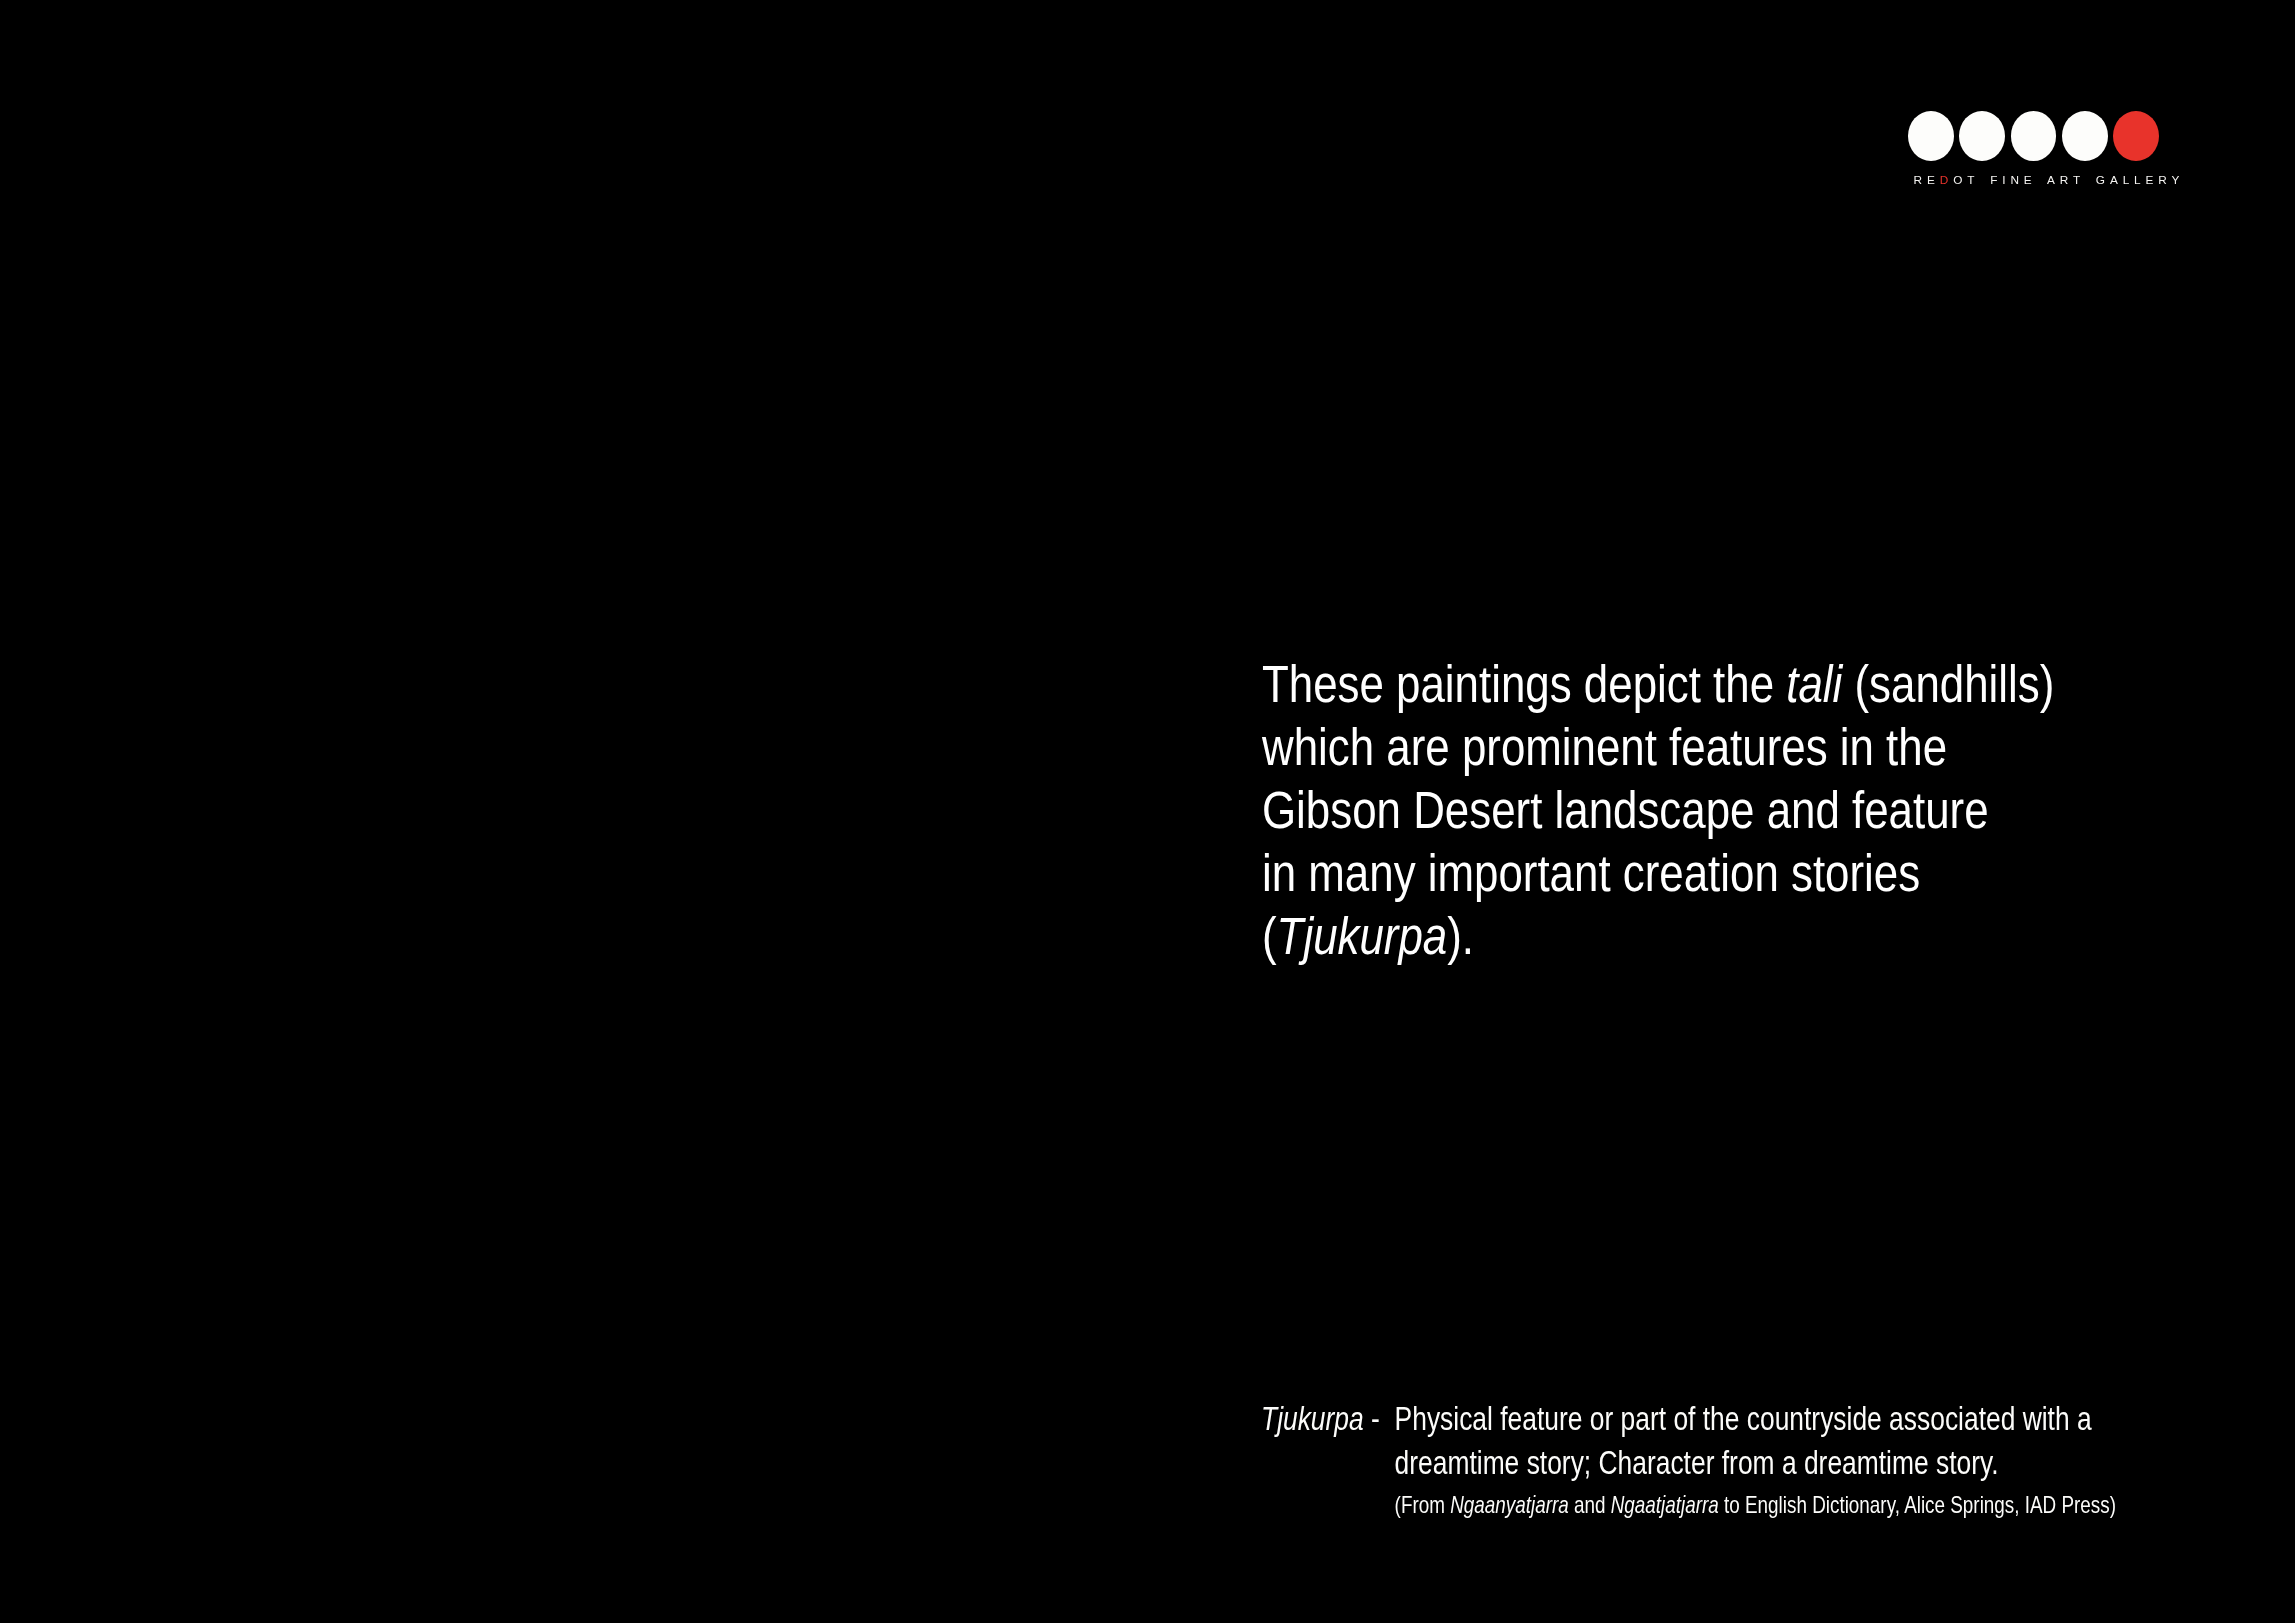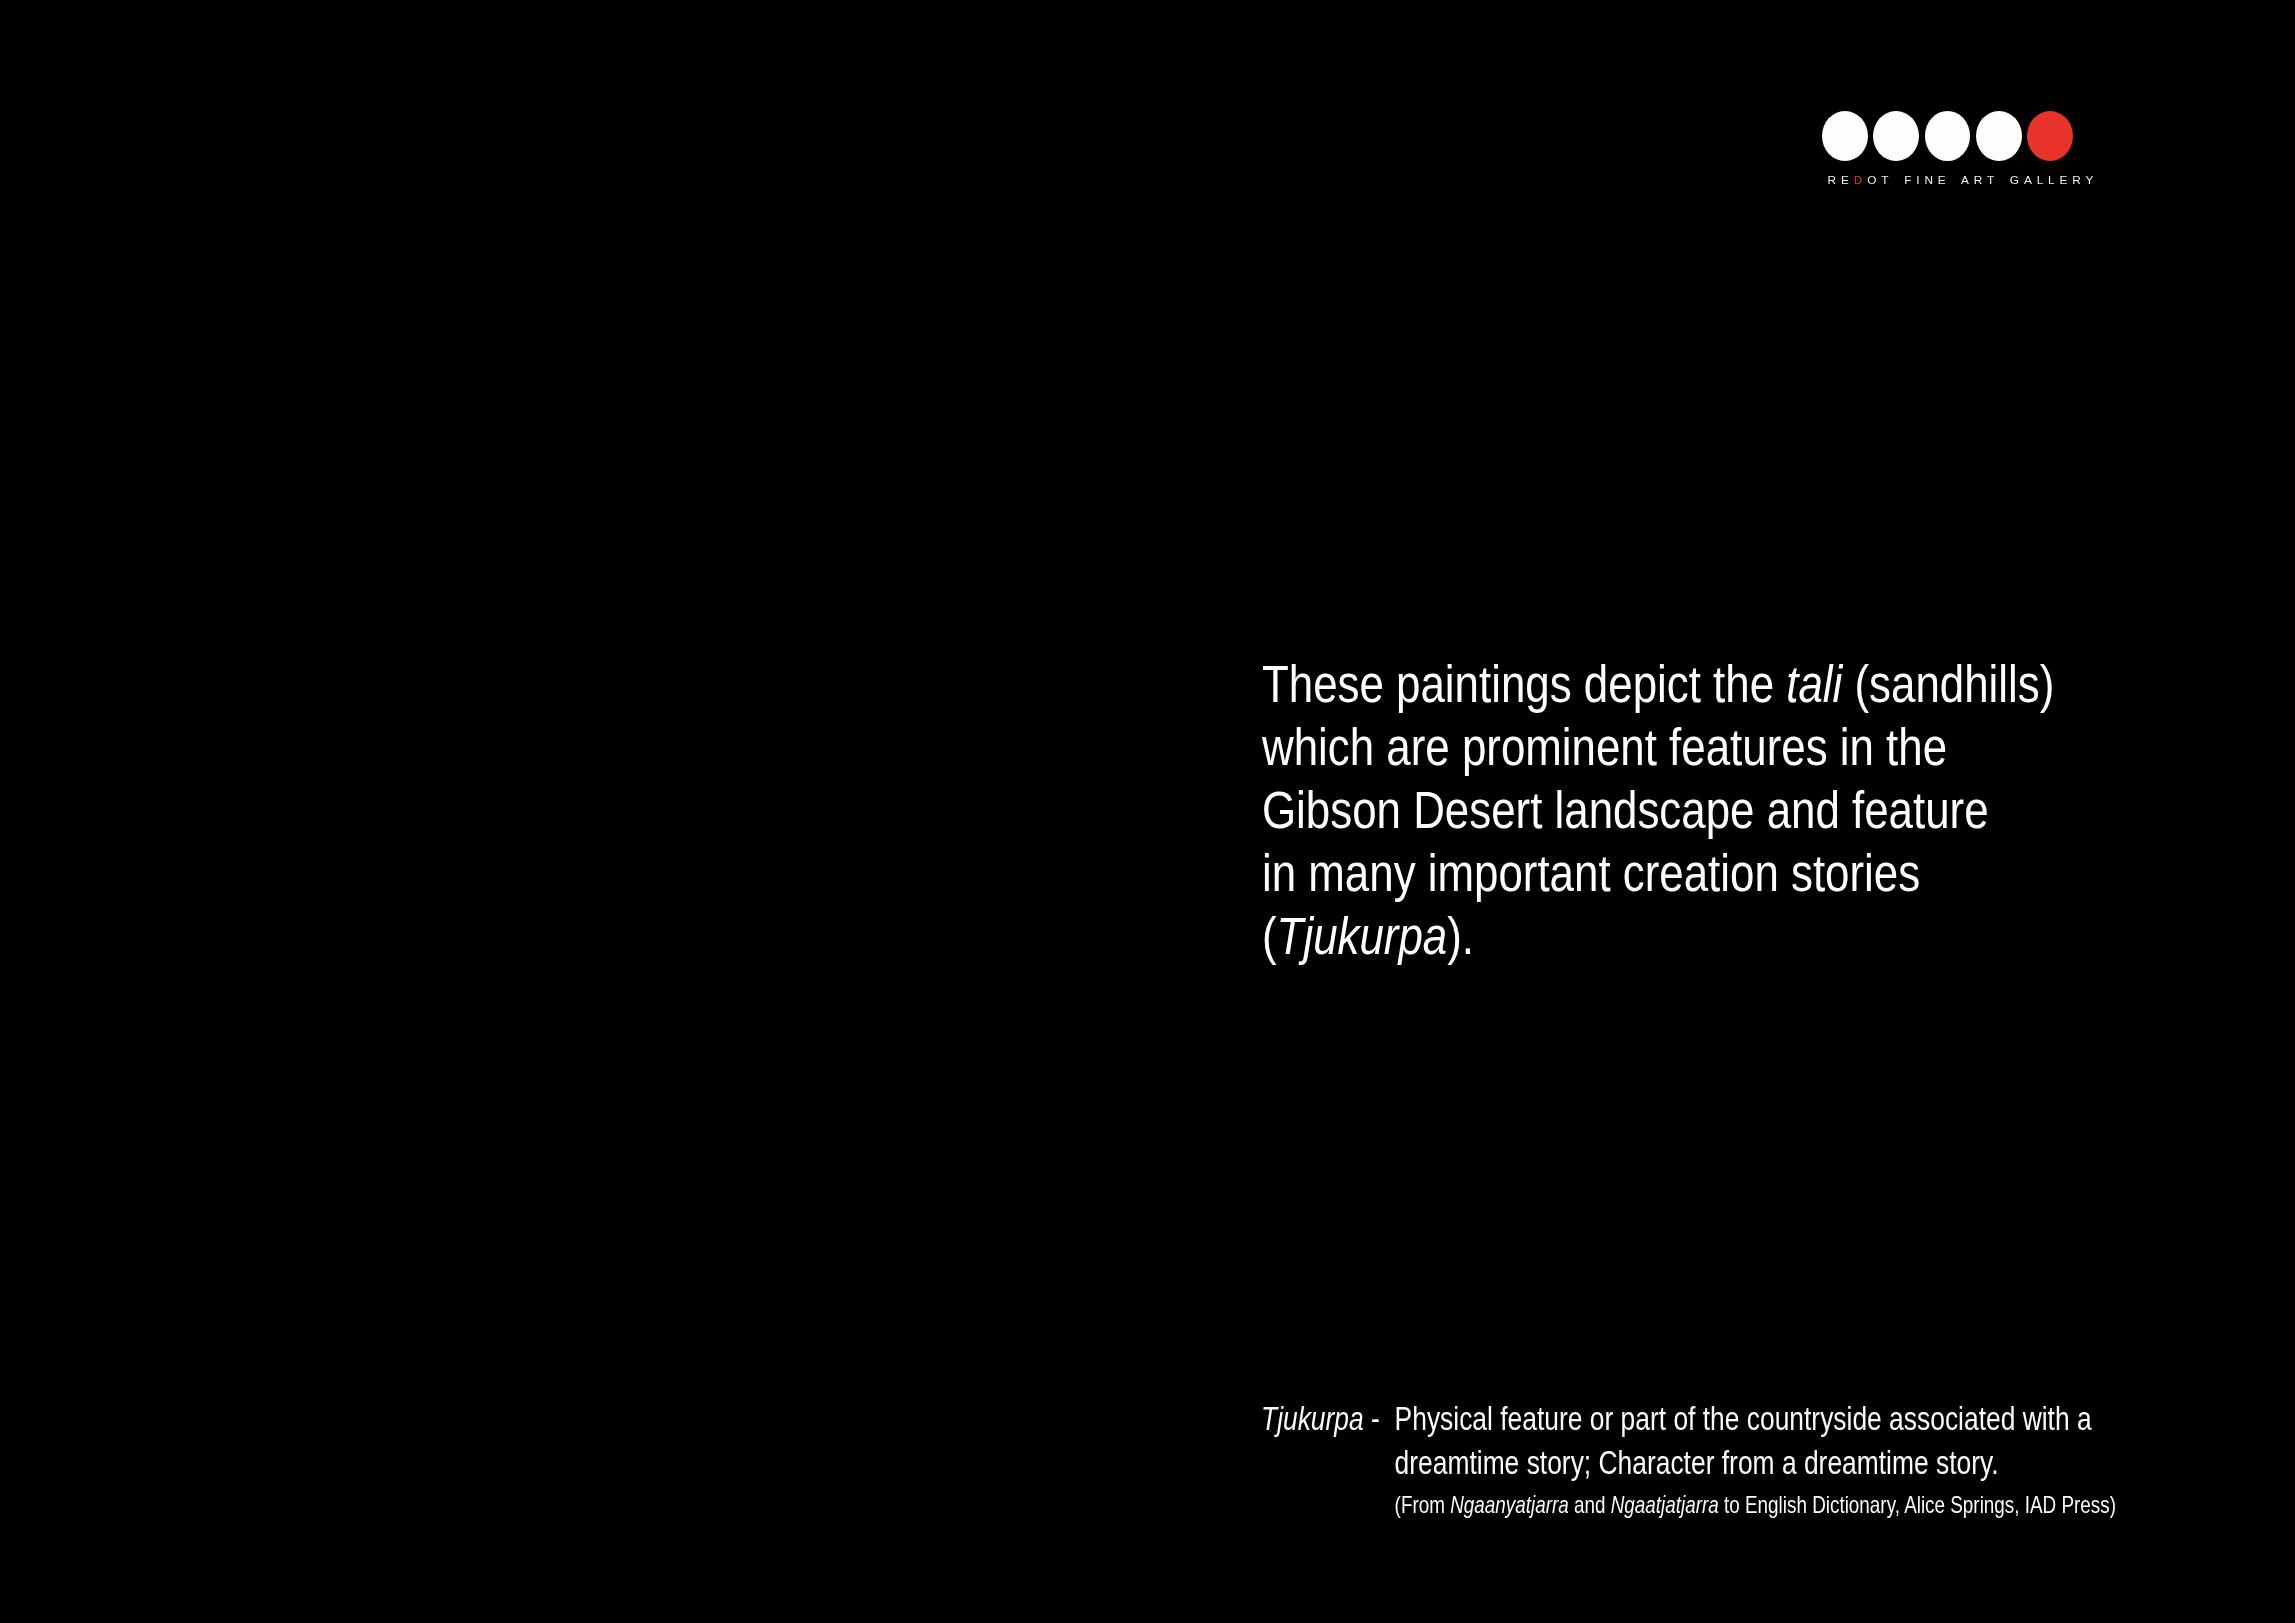--- a/index.html
+++ b/index.html
@@ -9,21 +9,21 @@
     height: 1624px;
     position: relative;
     overflow: hidden;
     font-family: "Liberation Sans", sans-serif;
     -webkit-font-smoothing: antialiased;
   }
 
   
   .logo {
     position: absolute;
-    left: 1822px;
+    left: 1908px;
     top: 111px;
     width: 251px;
   }
   .logo-dots {
     display: flex;
     gap: 5.6px;
     align-items: center;
   }
   .dot {
     width: 46px;

